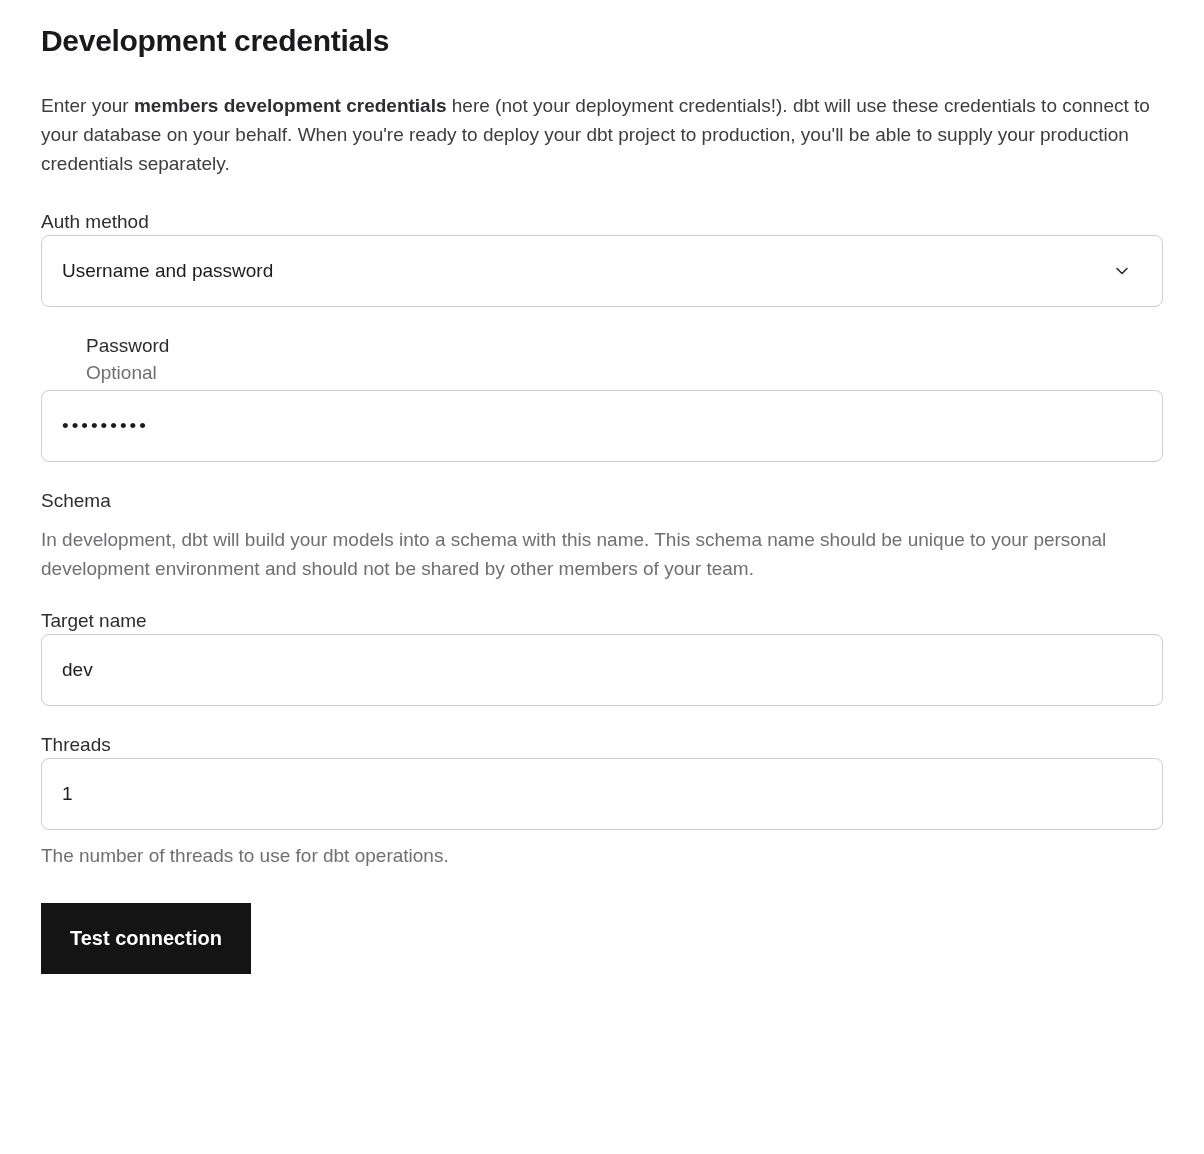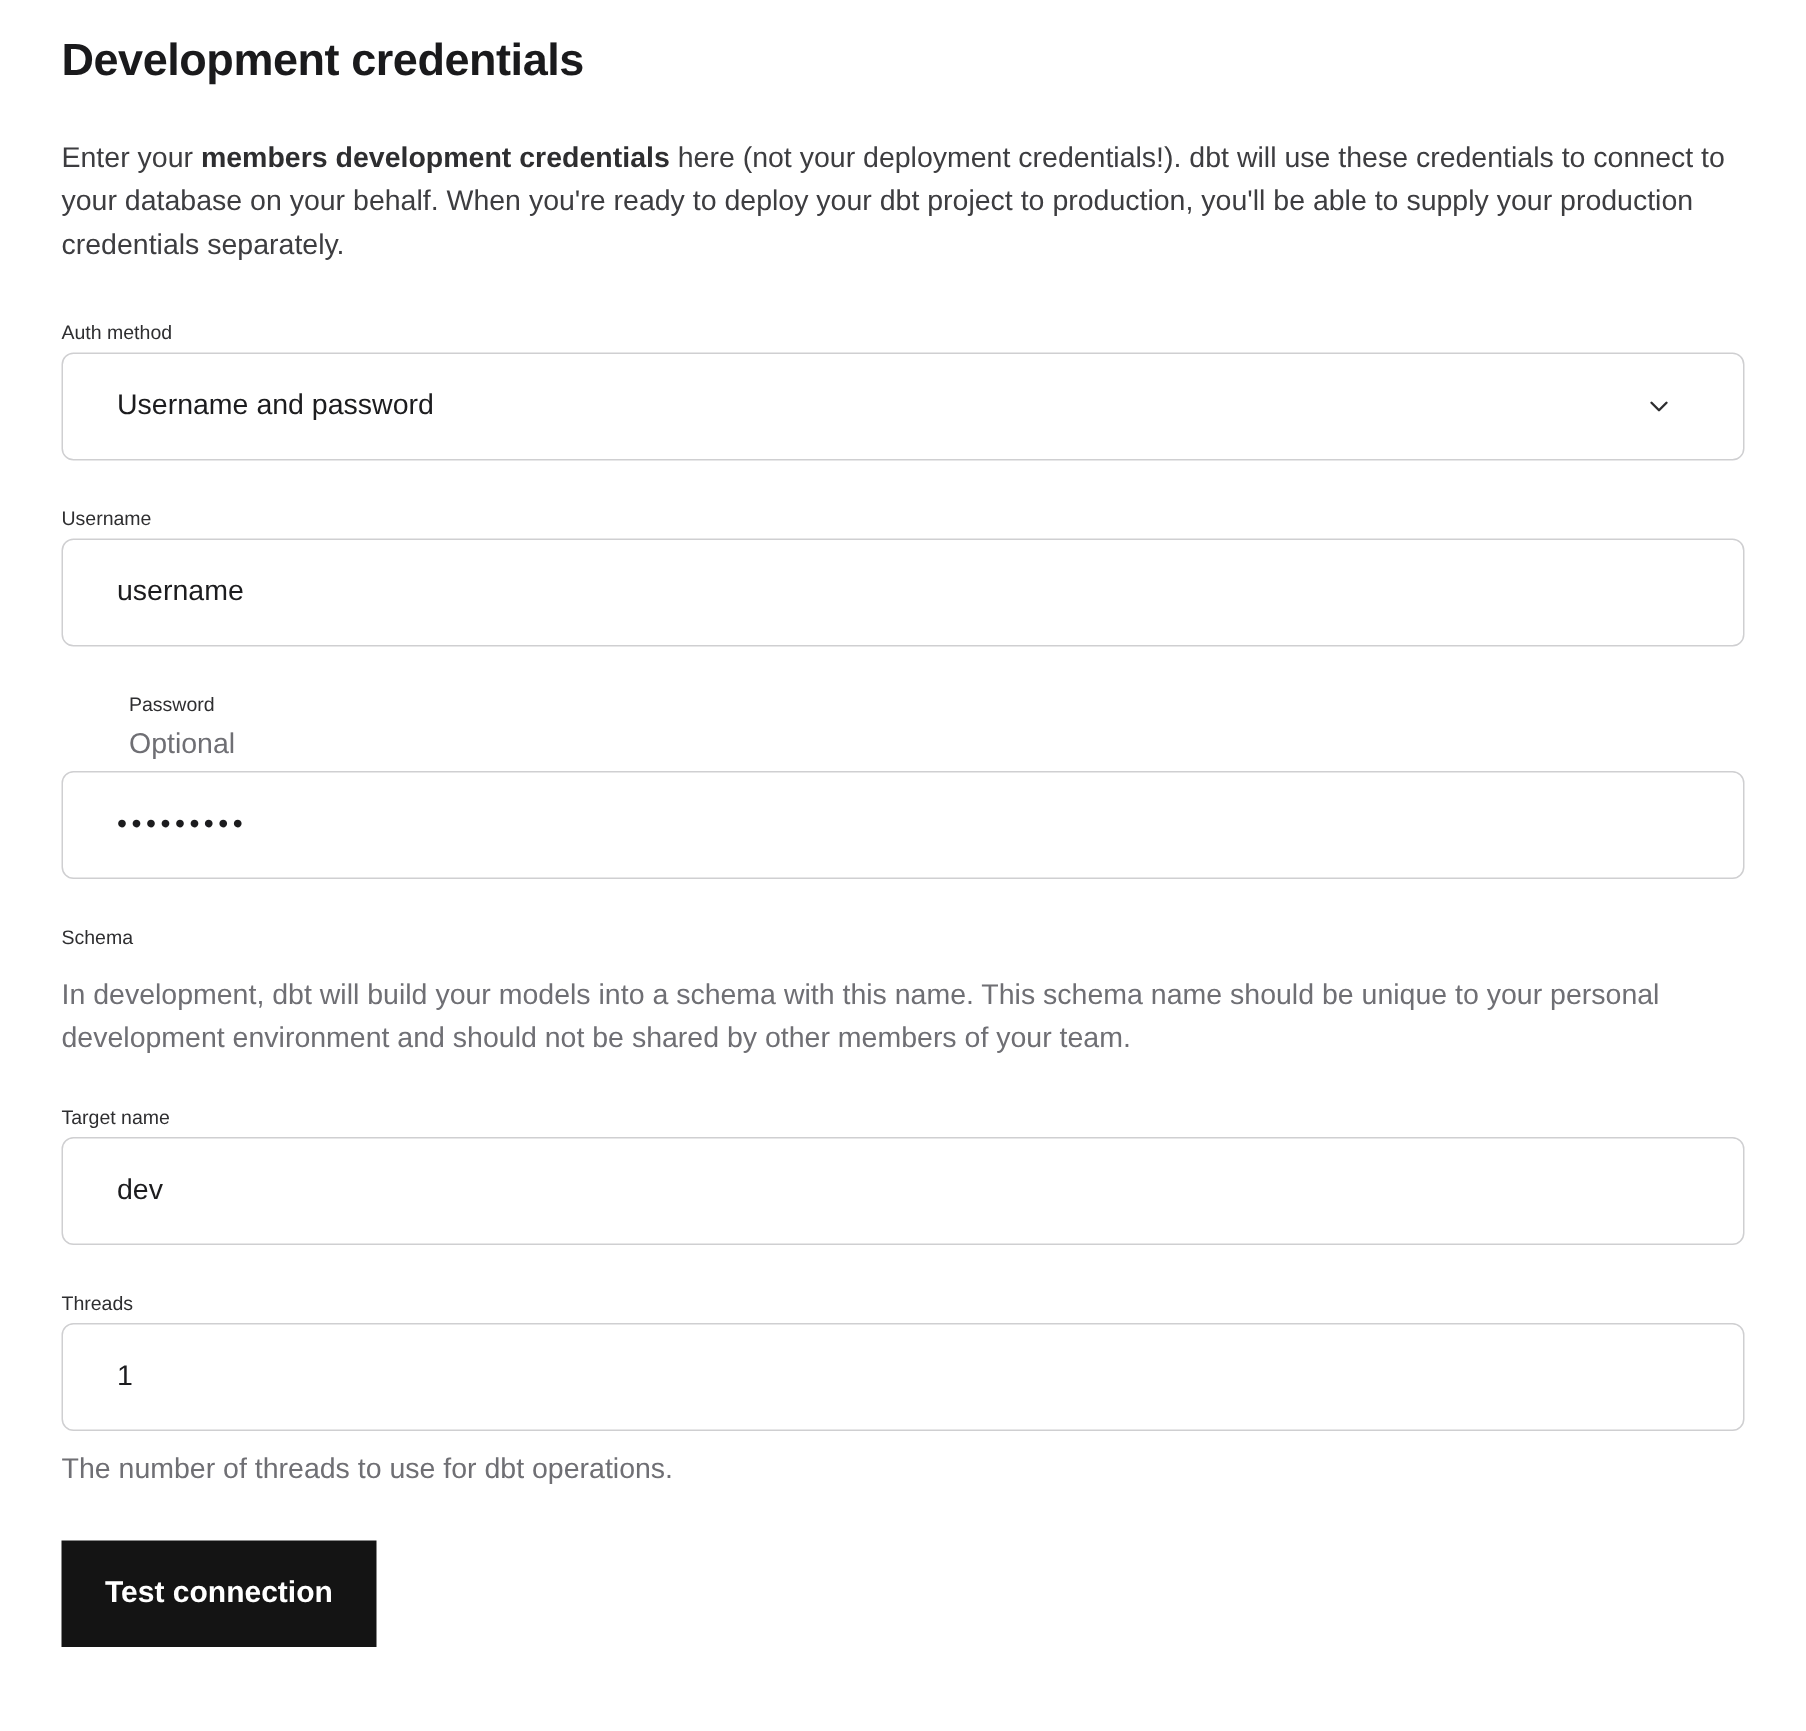--- a/index.html
+++ b/index.html
@@ -32,40 +32,40 @@
   .field { margin: 0 0 25px 0; }
   .label-row {
     display: flex;
     justify-content: space-between;
     align-items: baseline;
     margin: 0 0 4px 0;
     flex-direction: column;
   }
   .label {
     display: block;
-    font-size: 13px;
+    font-size: 19px;
     line-height: 27px;
     color: #2e2e30;
   }
   .optional {
     font-size: 19px;
     line-height: 27px;
     color: #6f6f74;
     margin-left: 45px;
   }
   .input, .select {
     width: 100%;
     height: 72px;
     border: 1px solid #cfcfd1;
     border-radius: 8px;
     background: #ffffff;
     font-family: "Liberation Sans", "DejaVu Sans", sans-serif;
     font-size: 19px;
     color: #1c1c1e;
-    padding: 0 36px;
+    padding: 0 20px;
     outline: none;
   }
   .select {
     display: flex;
     align-items: center;
     justify-content: space-between;
     cursor: pointer;
   }
   .select .chevron {
     display: inline-flex;
@@ -113,24 +113,20 @@
     <div class="select" role="combobox">
       <span>Username and password</span>
       <span class="chevron">
         <svg width="16" height="16" viewBox="0 0 16 16" fill="none" stroke="#2e2e30" stroke-width="1.6" stroke-linecap="round" stroke-linejoin="round">
           <polyline points="3,5.5 8,10.5 13,5.5"></polyline>
         </svg>
       </span>
     </div>
   </div>
 
-  <div class="field">
-    <span class="label">Username</span>
-    <input class="input" type="text" value="username" style="">
-  </div>
 
   <div class="field">
     <div class="label-row">
       <span class="label">Password</span>
       <span class="optional">Optional</span>
     </div>
     <input class="input password-dots" type="text" value="•••••••••" style="">
   </div>
 
   <div class="field with-help">

